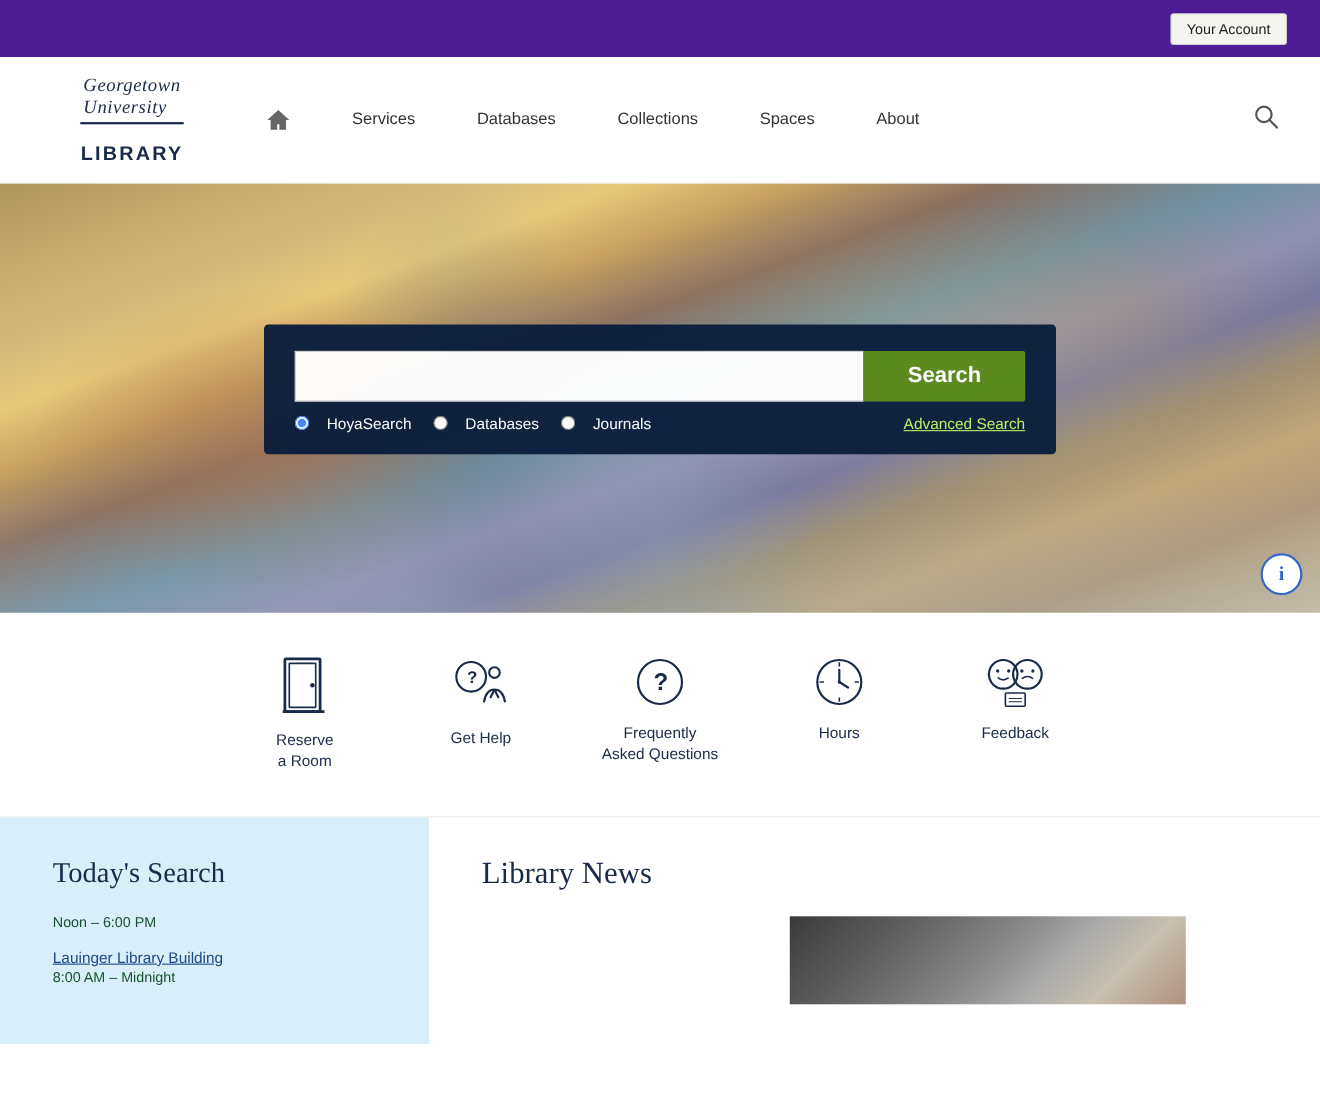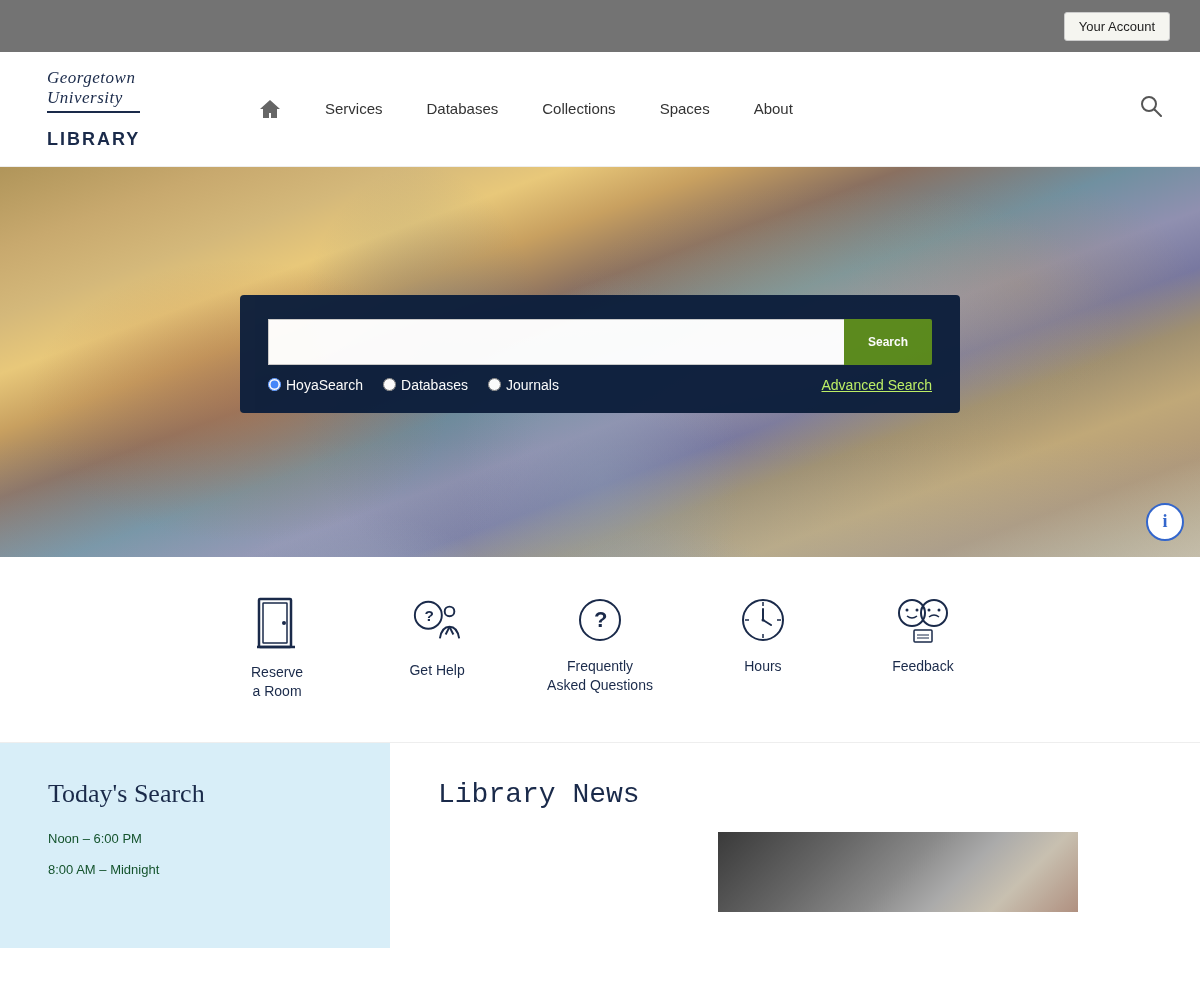--- a/index.html
+++ b/index.html
@@ -1,20 +1,20 @@
 <!DOCTYPE html>
 <html><head>
   <meta charset="utf-8">
   <style>
     * { margin: 0; padding: 0; box-sizing: border-box; }
     body { font-family: Georgia, 'Times New Roman', serif; background: #fff; width: 1200px; }
 
     
     .top-bar {
-      background: #737373;
+      background: #4c1d95;
       height: 52px;
       display: flex;
       align-items: center;
       justify-content: flex-end;
       padding-right: 30px;
     }
     .top-bar-btn {
       background: #f5f5f0;
       border: 1px solid #ccc;
       color: #222;
@@ -29,24 +29,23 @@
     .header {
       background: #fff;
       padding: 16px 30px;
       display: flex;
       align-items: center;
       border-bottom: 1px solid #eee;
     }
     .logo-wrap {
       display: flex;
       flex-direction: column;
-      align-items: flex-start;
+      align-items: center;
       margin-right: 30px;
       min-width: 180px;
-      margin-left: 17px;
     }
     .logo-name {
       font-family: 'Palatino Linotype', Palatino, serif;
       font-size: 17px;
       color: #1a2a4a;
       font-style: italic;
       line-height: 1.2;
       letter-spacing: 0.5px;
     }
     .logo-library {
@@ -56,21 +55,21 @@
       color: #1a2a4a;
       letter-spacing: 2px;
       text-transform: uppercase;
       margin-top: 2px;
       border-top: 2px solid #1a2a4a;
       padding-top: 16px;
     }
     nav {
       display: flex;
       align-items: center;
-      gap: 0;
+      gap: 12px;
       flex: 1;
     }
     .nav-home {
       color: #555;
       font-size: 22px;
       margin-right: 20px;
       cursor: pointer;
       display: flex;
       align-items: center;
     }
@@ -163,39 +162,39 @@
       padding: 0 14px;
       font-size: 15px;
       font-family: Arial, sans-serif;
       outline: none;
       background: #fff;
     }
     .search-btn {
       background: #5a8a1a;
       color: #fff;
       border: none;
-      padding: 0 24px;
+      padding: 0 40px;
       height: 46px;
-      font-size: 12px;
+      font-size: 20px;
       font-weight: bold;
       font-family: Arial, sans-serif;
       cursor: pointer;
       white-space: nowrap;
       border-radius: 0 2px 2px 0;
     }
     .search-options {
       display: flex;
       align-items: center;
       margin-top: 12px;
       gap: 20px;
     }
     .radio-label {
       display: flex;
       align-items: center;
-      gap: 5px;
+      gap: 16px;
       color: #fff;
       font-family: Arial, sans-serif;
       font-size: 14px;
       cursor: pointer;
     }
     .radio-label input[type="radio"] {
       accent-color: #4488ff;
       cursor: pointer;
     }
     .advanced-link {
@@ -306,21 +305,21 @@
       font-size: 13px;
       color: #14532d;
       margin-bottom: 16px;
     }
 
     .news-panel {
       flex: 1;
       padding: 36px 48px;
     }
     .news-panel h2 {
-      font-family: Liberation Mono, monospace;
+      font-family: Liberation Serif, serif;
       font-size: 28px;
       color: #1a2a4a;
       margin-bottom: 22px;
       font-weight: normal;
     }
     
     .news-image-wrap {
       width: 360px;
       height: 80px;
       overflow: hidden;
@@ -463,20 +462,21 @@
     <span class="quick-link-label">Feedback</span>
   </div>
 
 </div>
 
 <div class="bottom-section">
 
   <div class="hours-panel">
     <h2>Today's Search</h2>
     <div class="hours-time">Noon – 6:00 PM</div>
+    <a class="hours-link">Lauinger Library Building</a>
     <div class="hours-time">8:00 AM – Midnight</div>
   </div>
 
   <div class="news-panel">
     <h2>Library News</h2>
     <div class="news-image-wrap"></div>
   </div>
 </div>
 
 </body></html>

